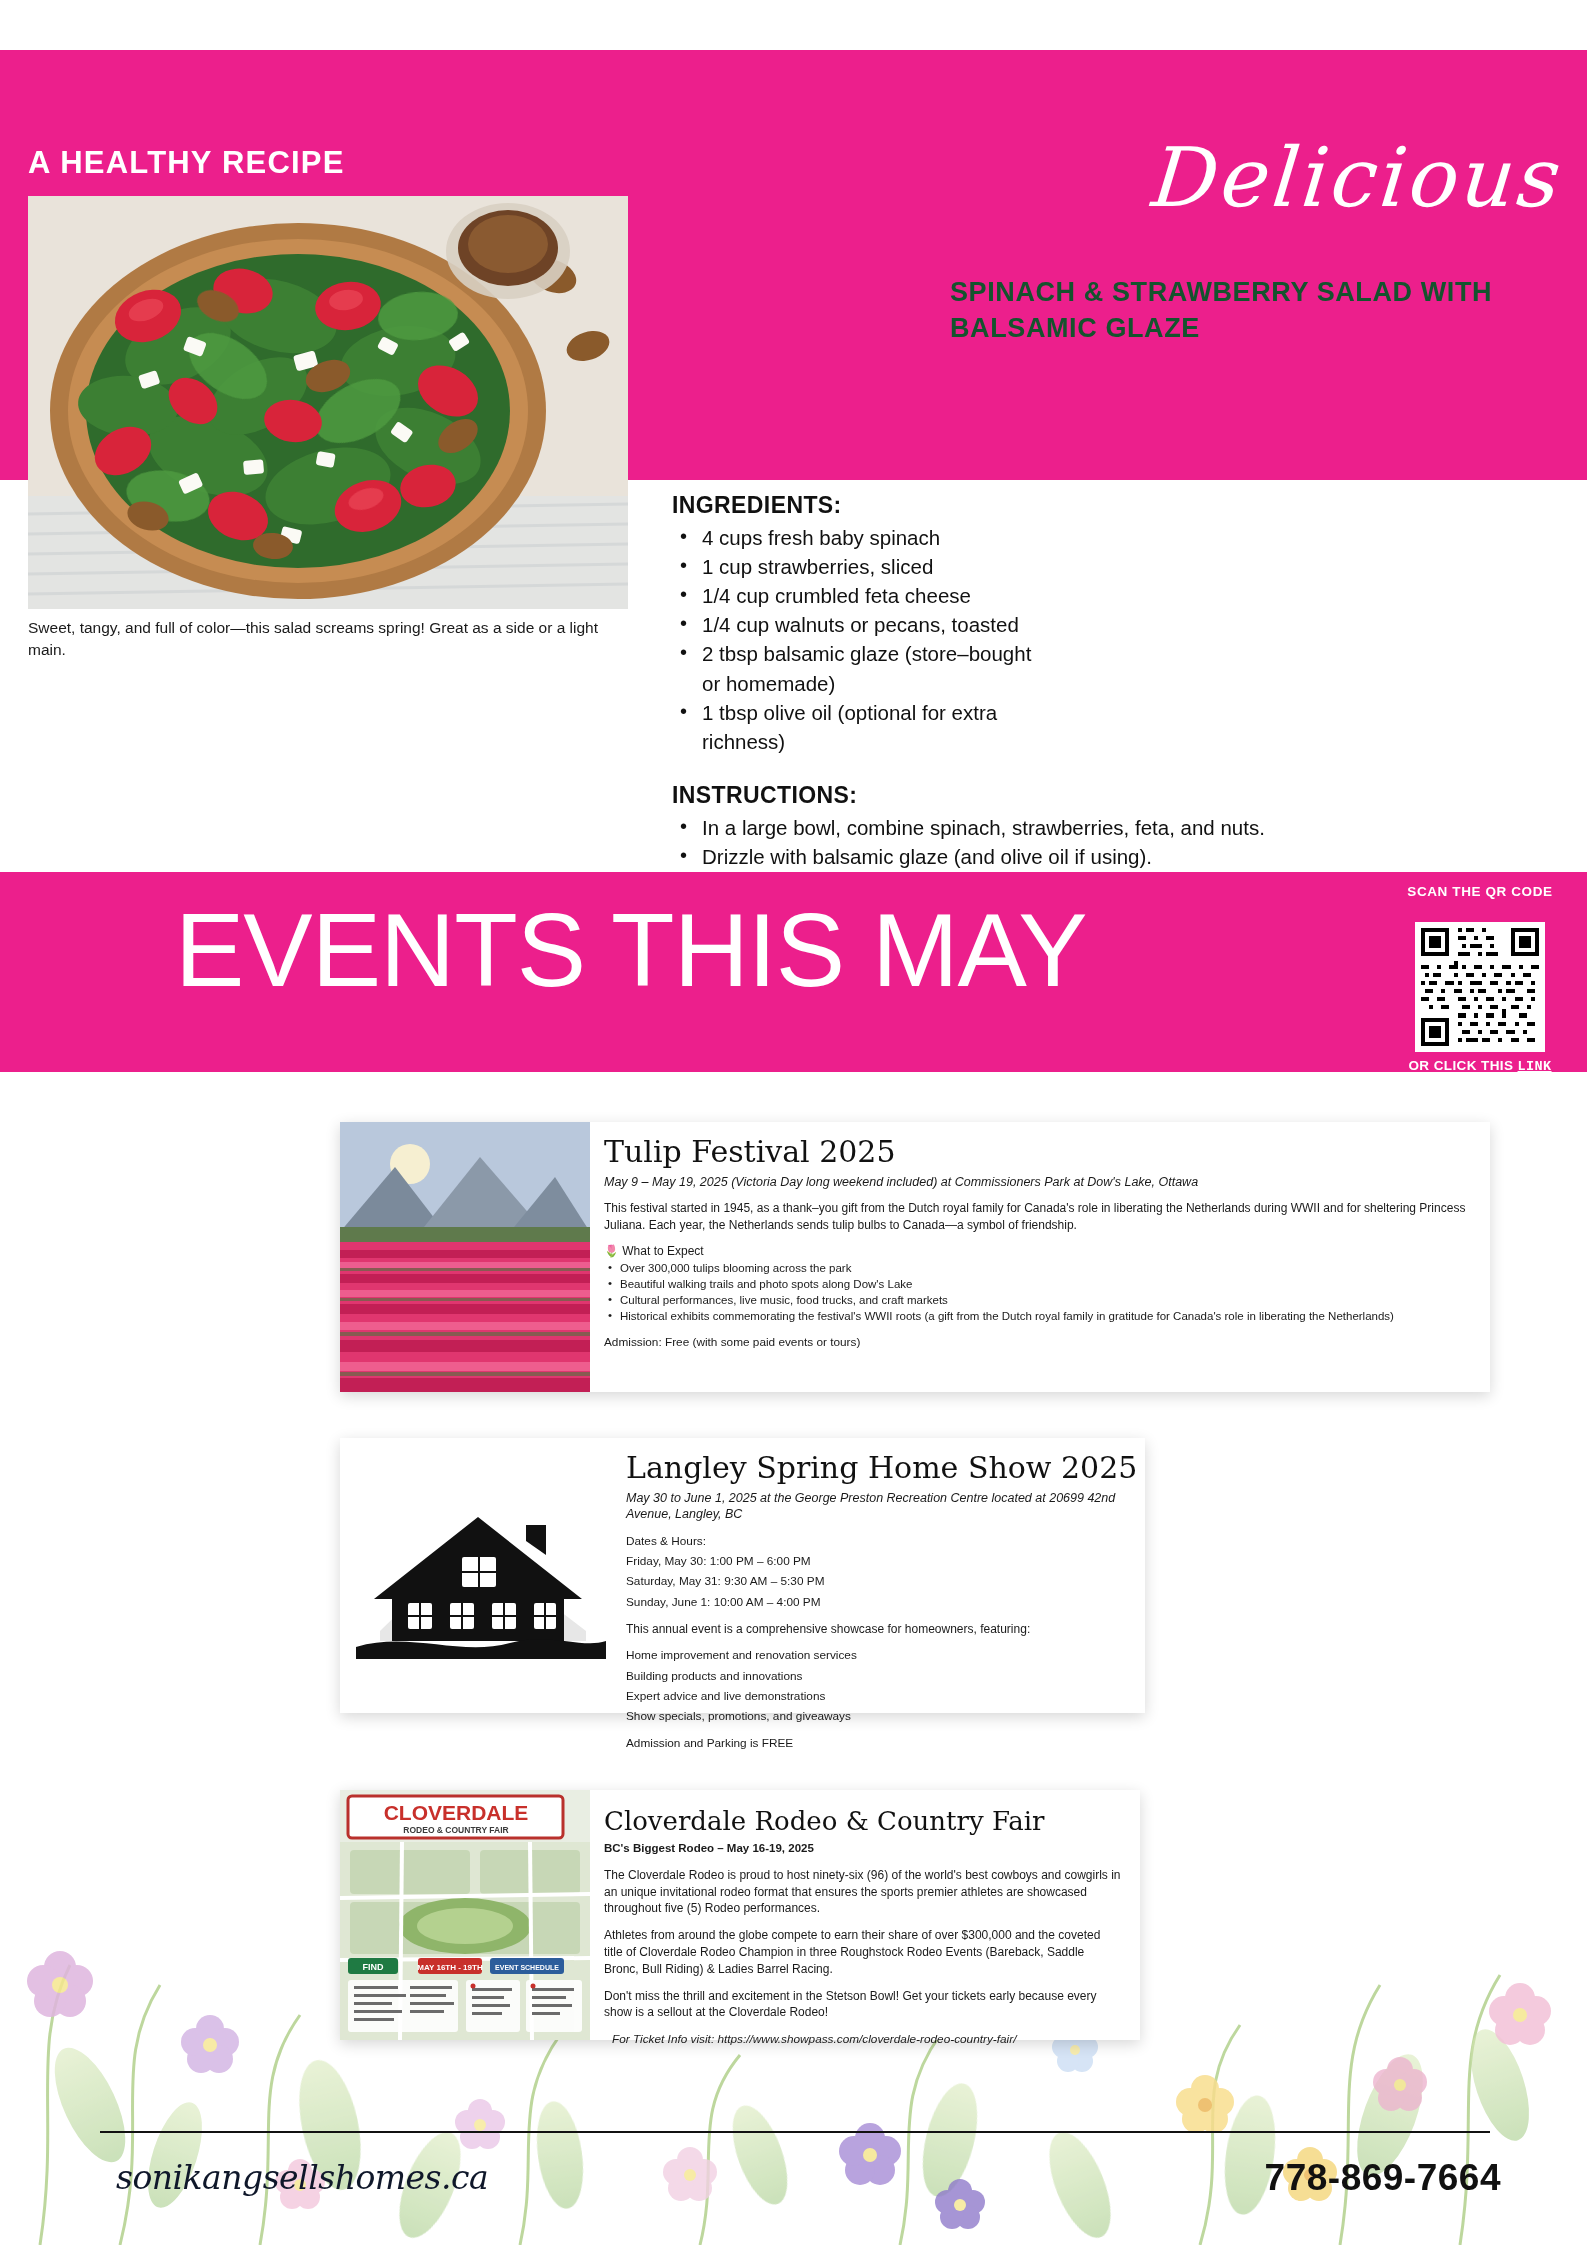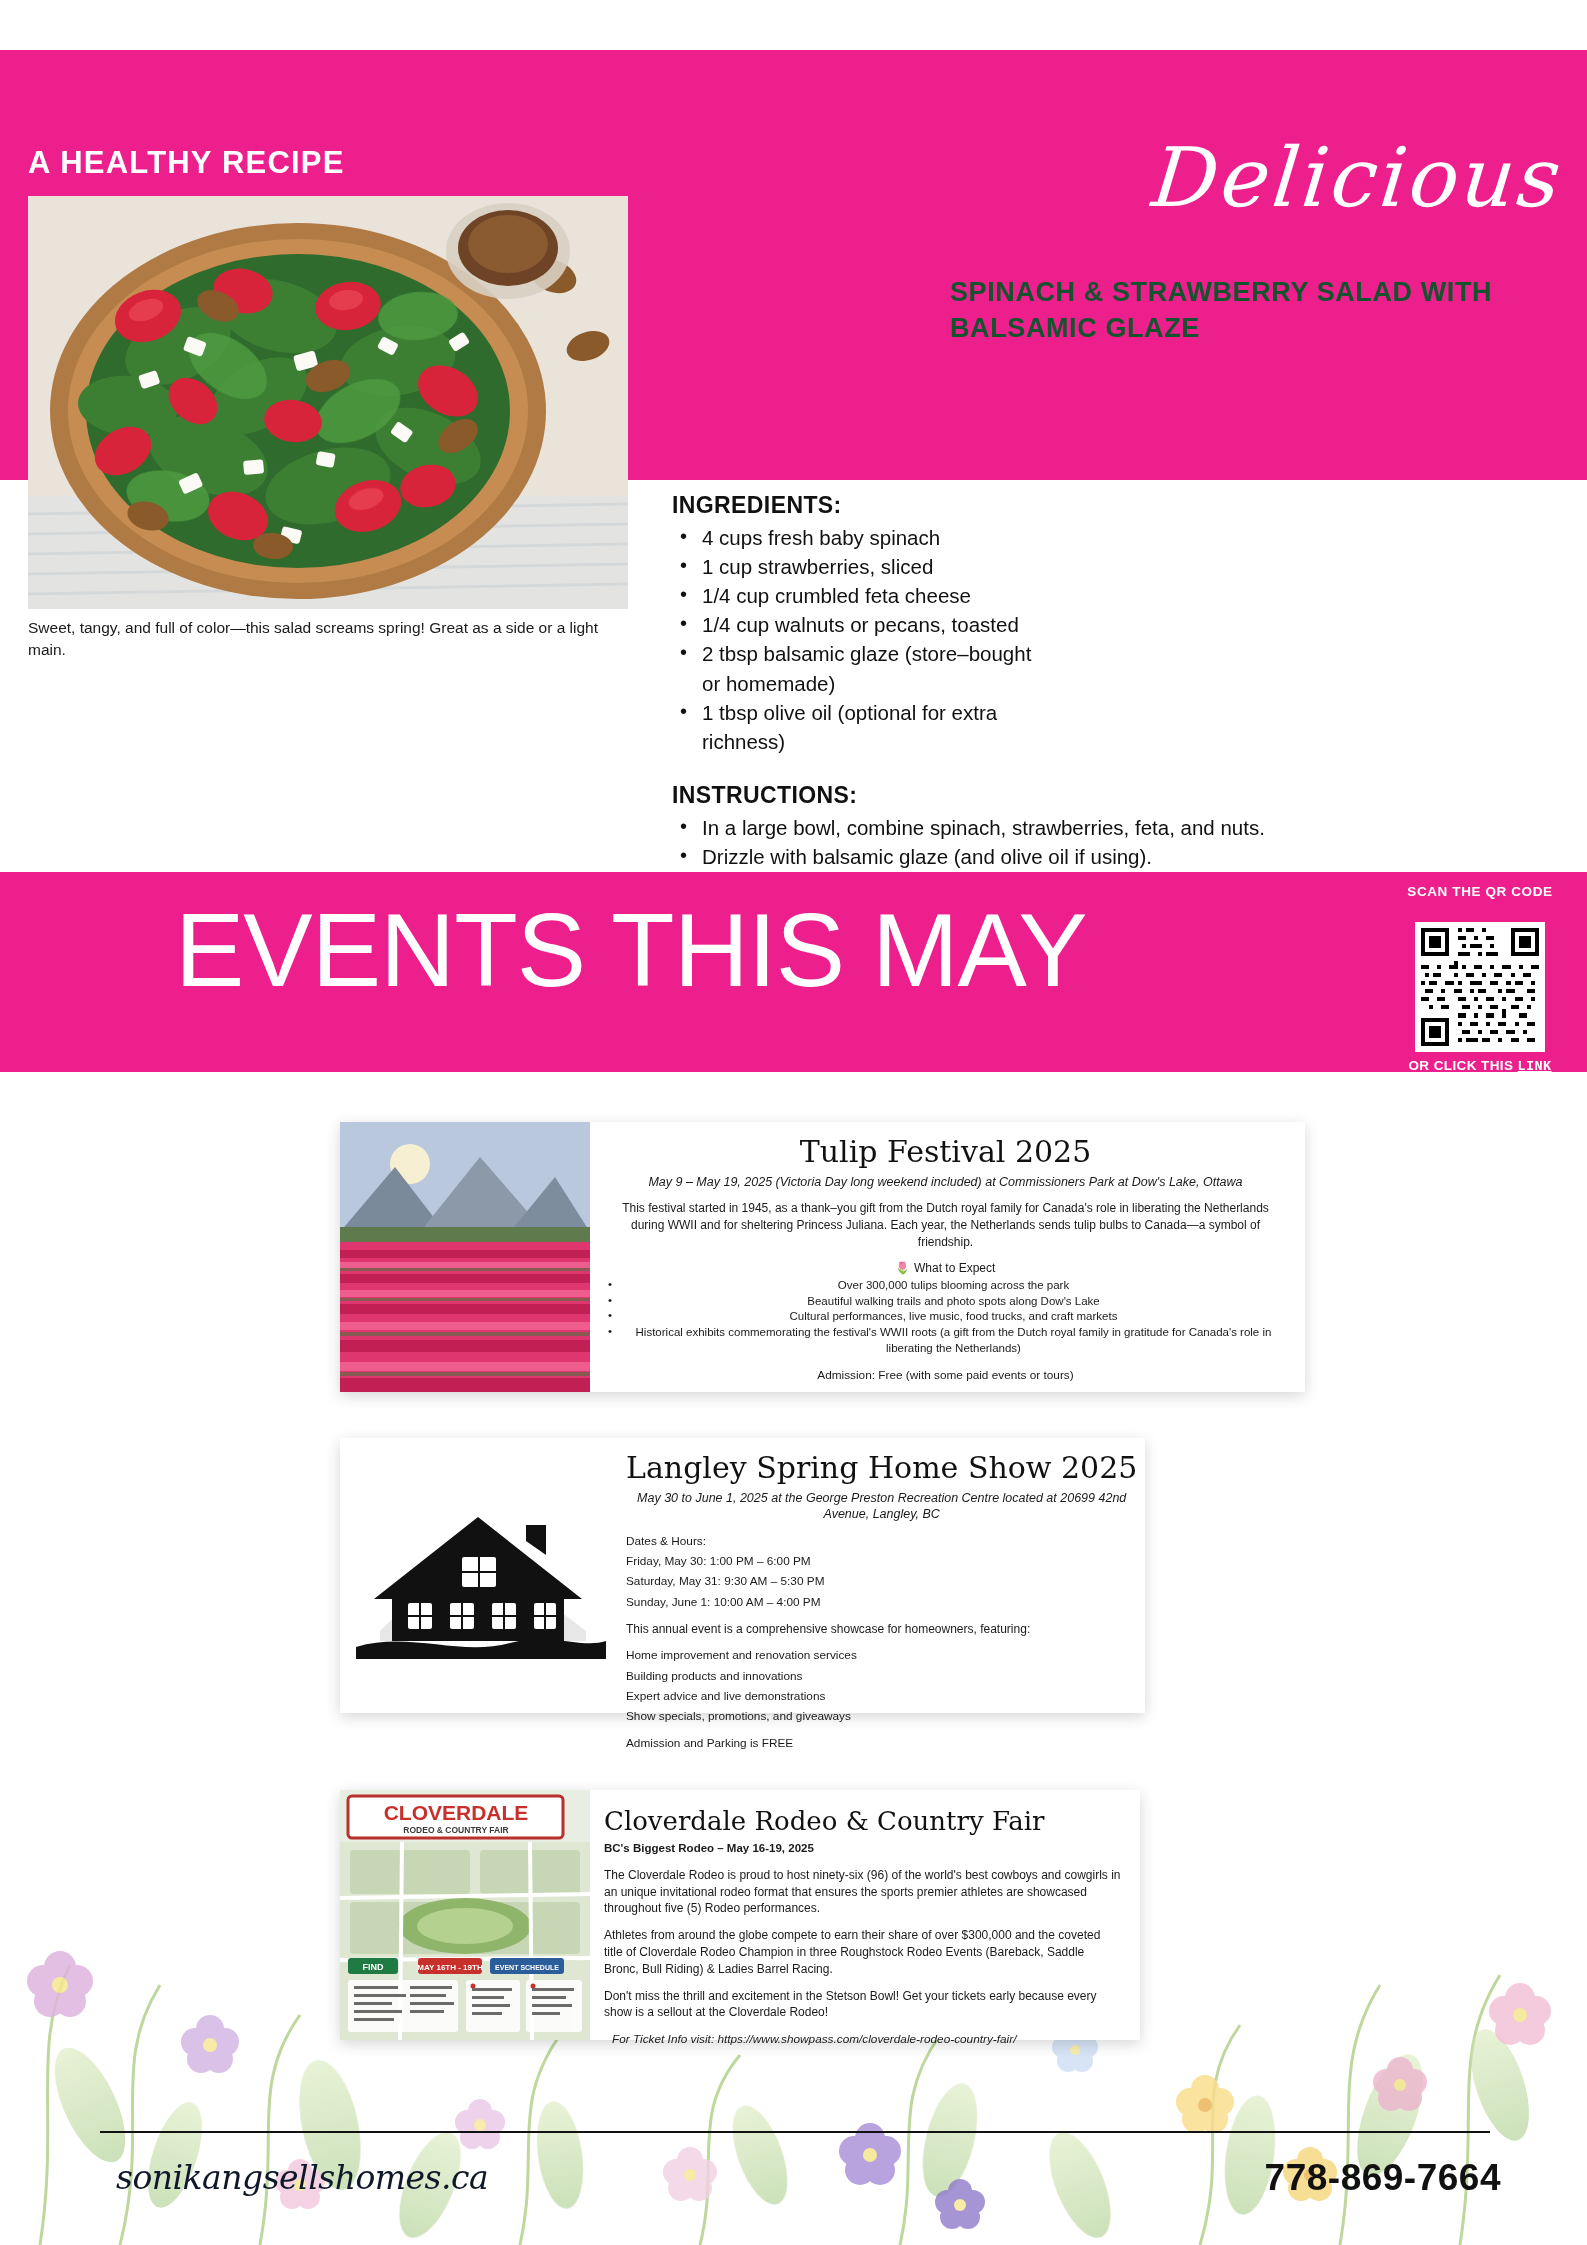--- a/index.html
+++ b/index.html
@@ -210,21 +210,21 @@
     position: absolute; left: 4px; top: -1px;
   }
   .card-plain {
     font-size: 11.8px;
     line-height: 1.45;
     color: #1a1a1a;
     margin-bottom: 3px;
   }
 
   
-  #card-tulip { left: 340px; top: 1122px; width: 965px; height: 270px; text-align: center; }
+  #card-tulip { left: 340px; top: 1122px; width: 1150px; height: 270px; }
   #card-tulip .card-img { width: 250px; height: 270px; }
   
   #card-home { left: 340px; top: 1438px; width: 805px; height: 275px; }
   #card-home .card-img { width: 280px; height: 275px; display:flex; align-items:center; justify-content:center; background:#ffffff; }
   
   #card-rodeo { left: 340px; top: 1790px; width: 800px; height: 250px; }
   #card-rodeo .card-img { width: 250px; height: 250px; }
 
   .expect-head {
     font-size: 12px;
@@ -686,21 +686,21 @@
           <path d="M154,122 L154,148 M142,135 L166,135"></path>
           <path d="M195,122 L195,148 M184,135 L206,135"></path>
           <path d="M129,76 L129,106 M112,91 L146,91"></path>
         </g>
         <path d="M176,44 L196,44 L196,74 L176,60 Z" fill="#111111"></path>
         <path d="M6,166 C60,150 110,176 160,162 C200,151 232,168 256,160 L256,178 L6,178 Z" fill="#111111"></path>
       </svg>
     </div>
     <div class="card-body" style="padding-left:6px;">
       <div class="card-title">Langley Spring Home Show 2025</div>
-      <div class="card-sub" style="font-style:italic;text-align:center;">May 30 to June 1, 2025 at the George Preston Recreation Centre located at 20699 42nd Avenue, Langley, BC</div>
+      <div class="card-sub" style="font-style:italic;">May 30 to June 1, 2025 at the George Preston Recreation Centre located at 20699 42nd Avenue, Langley, BC</div>
       <div class="card-plain">Dates &amp; Hours:</div>
       <div class="card-plain">Friday, May 30: 1:00 PM – 6:00 PM</div>
       <div class="card-plain">Saturday, May 31: 9:30 AM – 5:30 PM</div>
       <div class="card-plain" style="margin-bottom:10px;">Sunday, June 1: 10:00 AM – 4:00 PM</div>
       <div class="card-p">This annual event is a comprehensive showcase for homeowners, featuring:</div>
       <div class="card-plain">Home improvement and renovation services</div>
       <div class="card-plain">Building products and innovations</div>
       <div class="card-plain">Expert advice and live demonstrations</div>
       <div class="card-plain" style="margin-bottom:10px;">Show specials, promotions, and giveaways</div>
       <div class="card-plain">Admission and Parking is FREE</div>

